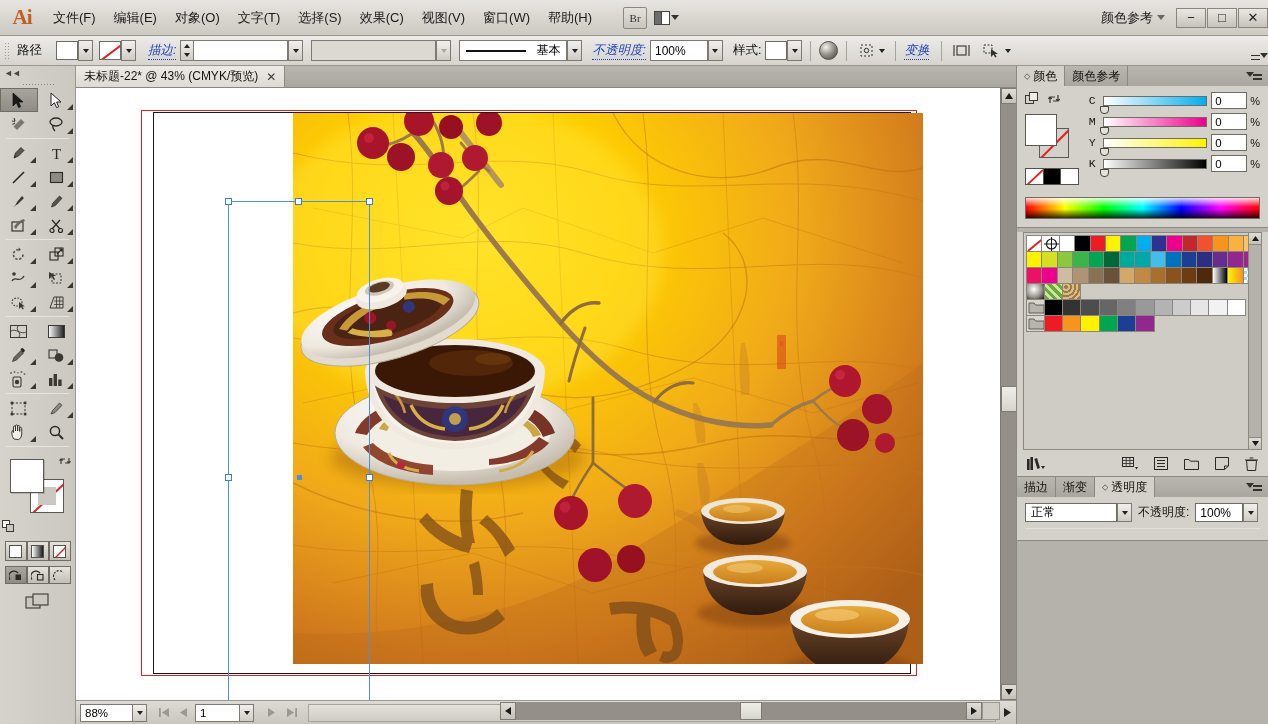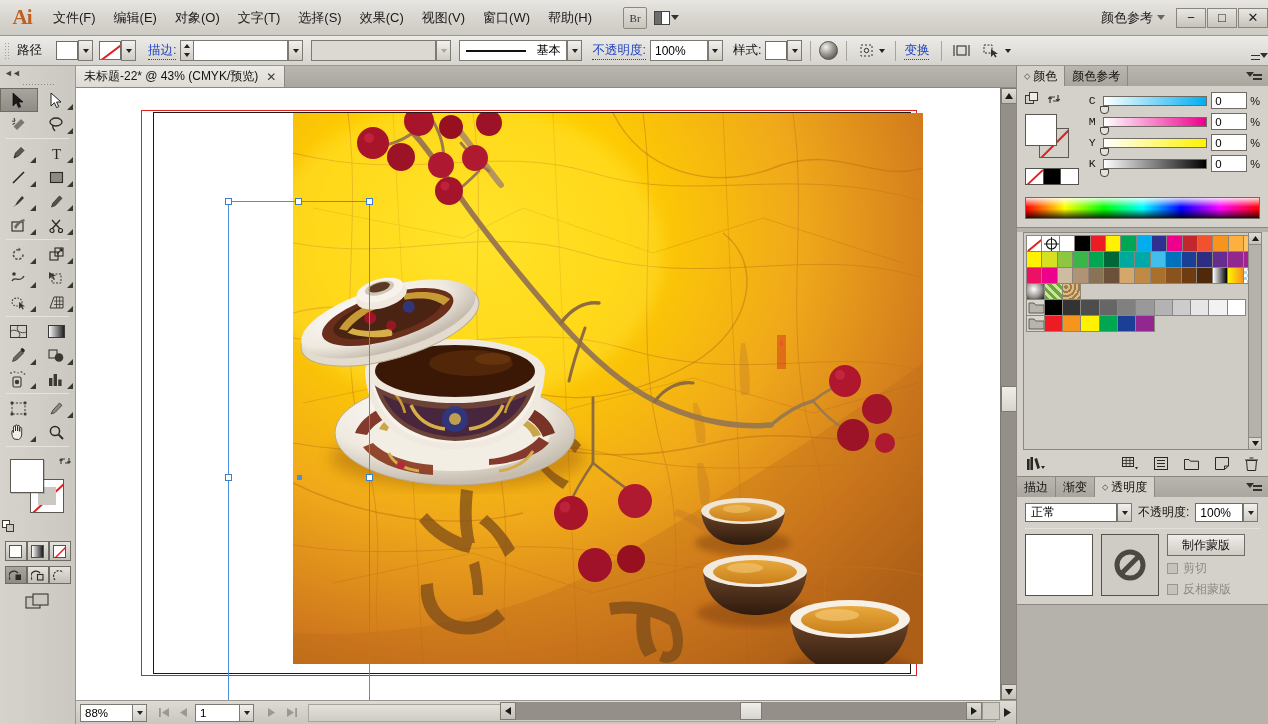--- a/index.html
+++ b/index.html
@@ -59,21 +59,21 @@
   #controlbar {
     position: absolute; left: 0; top: 36px; width: 1268px; height: 30px;
     background: linear-gradient(to bottom,#ecebe8,#d7d4ce);
     border-bottom: 1px solid #9a978f;
     display: flex; align-items: center; padding-left: 4px;
   }
   .grip { width:7px;height:18px; margin-right:6px;
     background-image: radial-gradient(#8d8a83 40%, transparent 41%);
     background-size: 3px 3px; opacity:.8;}
   .cb-label { font-size:12.5px; color:#111; margin-right:14px; white-space:nowrap; }
-  .cb-link { font-size:12.5px; color:#1a3fc0; border-bottom:1px dotted #1a3fc0; cursor:pointer; margin-right:4px; white-space:nowrap;}
+  .cb-link { font-size:12.5px; color:#1a3fc0; border-bottom:1px dotted #1a3fc0; cursor:pointer; margin-right:4px; white-space:nowrap;font-style:italic;}
   .swatch-box {
     width:22px;height:19px;border:1px solid #6f6c66; background:#fff;
   }
   .swatch-none {
     width:22px;height:19px;border:1px solid #6f6c66;background:#fff;position:relative;overflow:hidden;
   }
   .swatch-none:after{content:"";position:absolute;left:-3px;top:50%;width:30px;height:1.6px;background:#e02020;transform:rotate(-37deg);}
   .dd-btn {
     width:15px;height:21px;background:linear-gradient(to bottom,#f2f0ed,#cfccc5);
     border:1px solid #7d7a73; display:flex;align-items:center;justify-content:center;
@@ -1268,39 +1268,19 @@
           </div>
           <span style="font-size:12px;color:#151310;">不透明度:</span>
           <div style="display:flex;align-items:center;">
             <div class="opfield">100%</div>
             <div class="dd-btn" style="height:19px;">
                 <i></i>
               </div>
           </div>
         </div>
         <div class="hr"></div>
-        <div class="thumbrow">
-          <div class="thumbA"></div>
-          <div class="thumbB">
-            <svg width="32" height="32" viewBox="0 0 32 32">
-              <circle cx="16" cy="16" r="13" fill="none" stroke="#4a4842" stroke-width="5"></circle>
-              <path d="M7 25 L25 7" stroke="#4a4842" stroke-width="5"></path>
-            </svg>
-          </div>
-          <div style="flex:1;">
-            <div class="maskbtn">制作蒙版</div>
-            <div class="chk">
-              <span class="chkbox"></span>
-              <span>剪切</span>
-            </div>
-            <div class="chk">
-              <span class="chkbox"></span>
-              <span>反相蒙版</span>
-            </div>
-          </div>
-        </div>
       </div>
     </div>
 
 
 
   </div>
 </div>
 
 </body></html>

